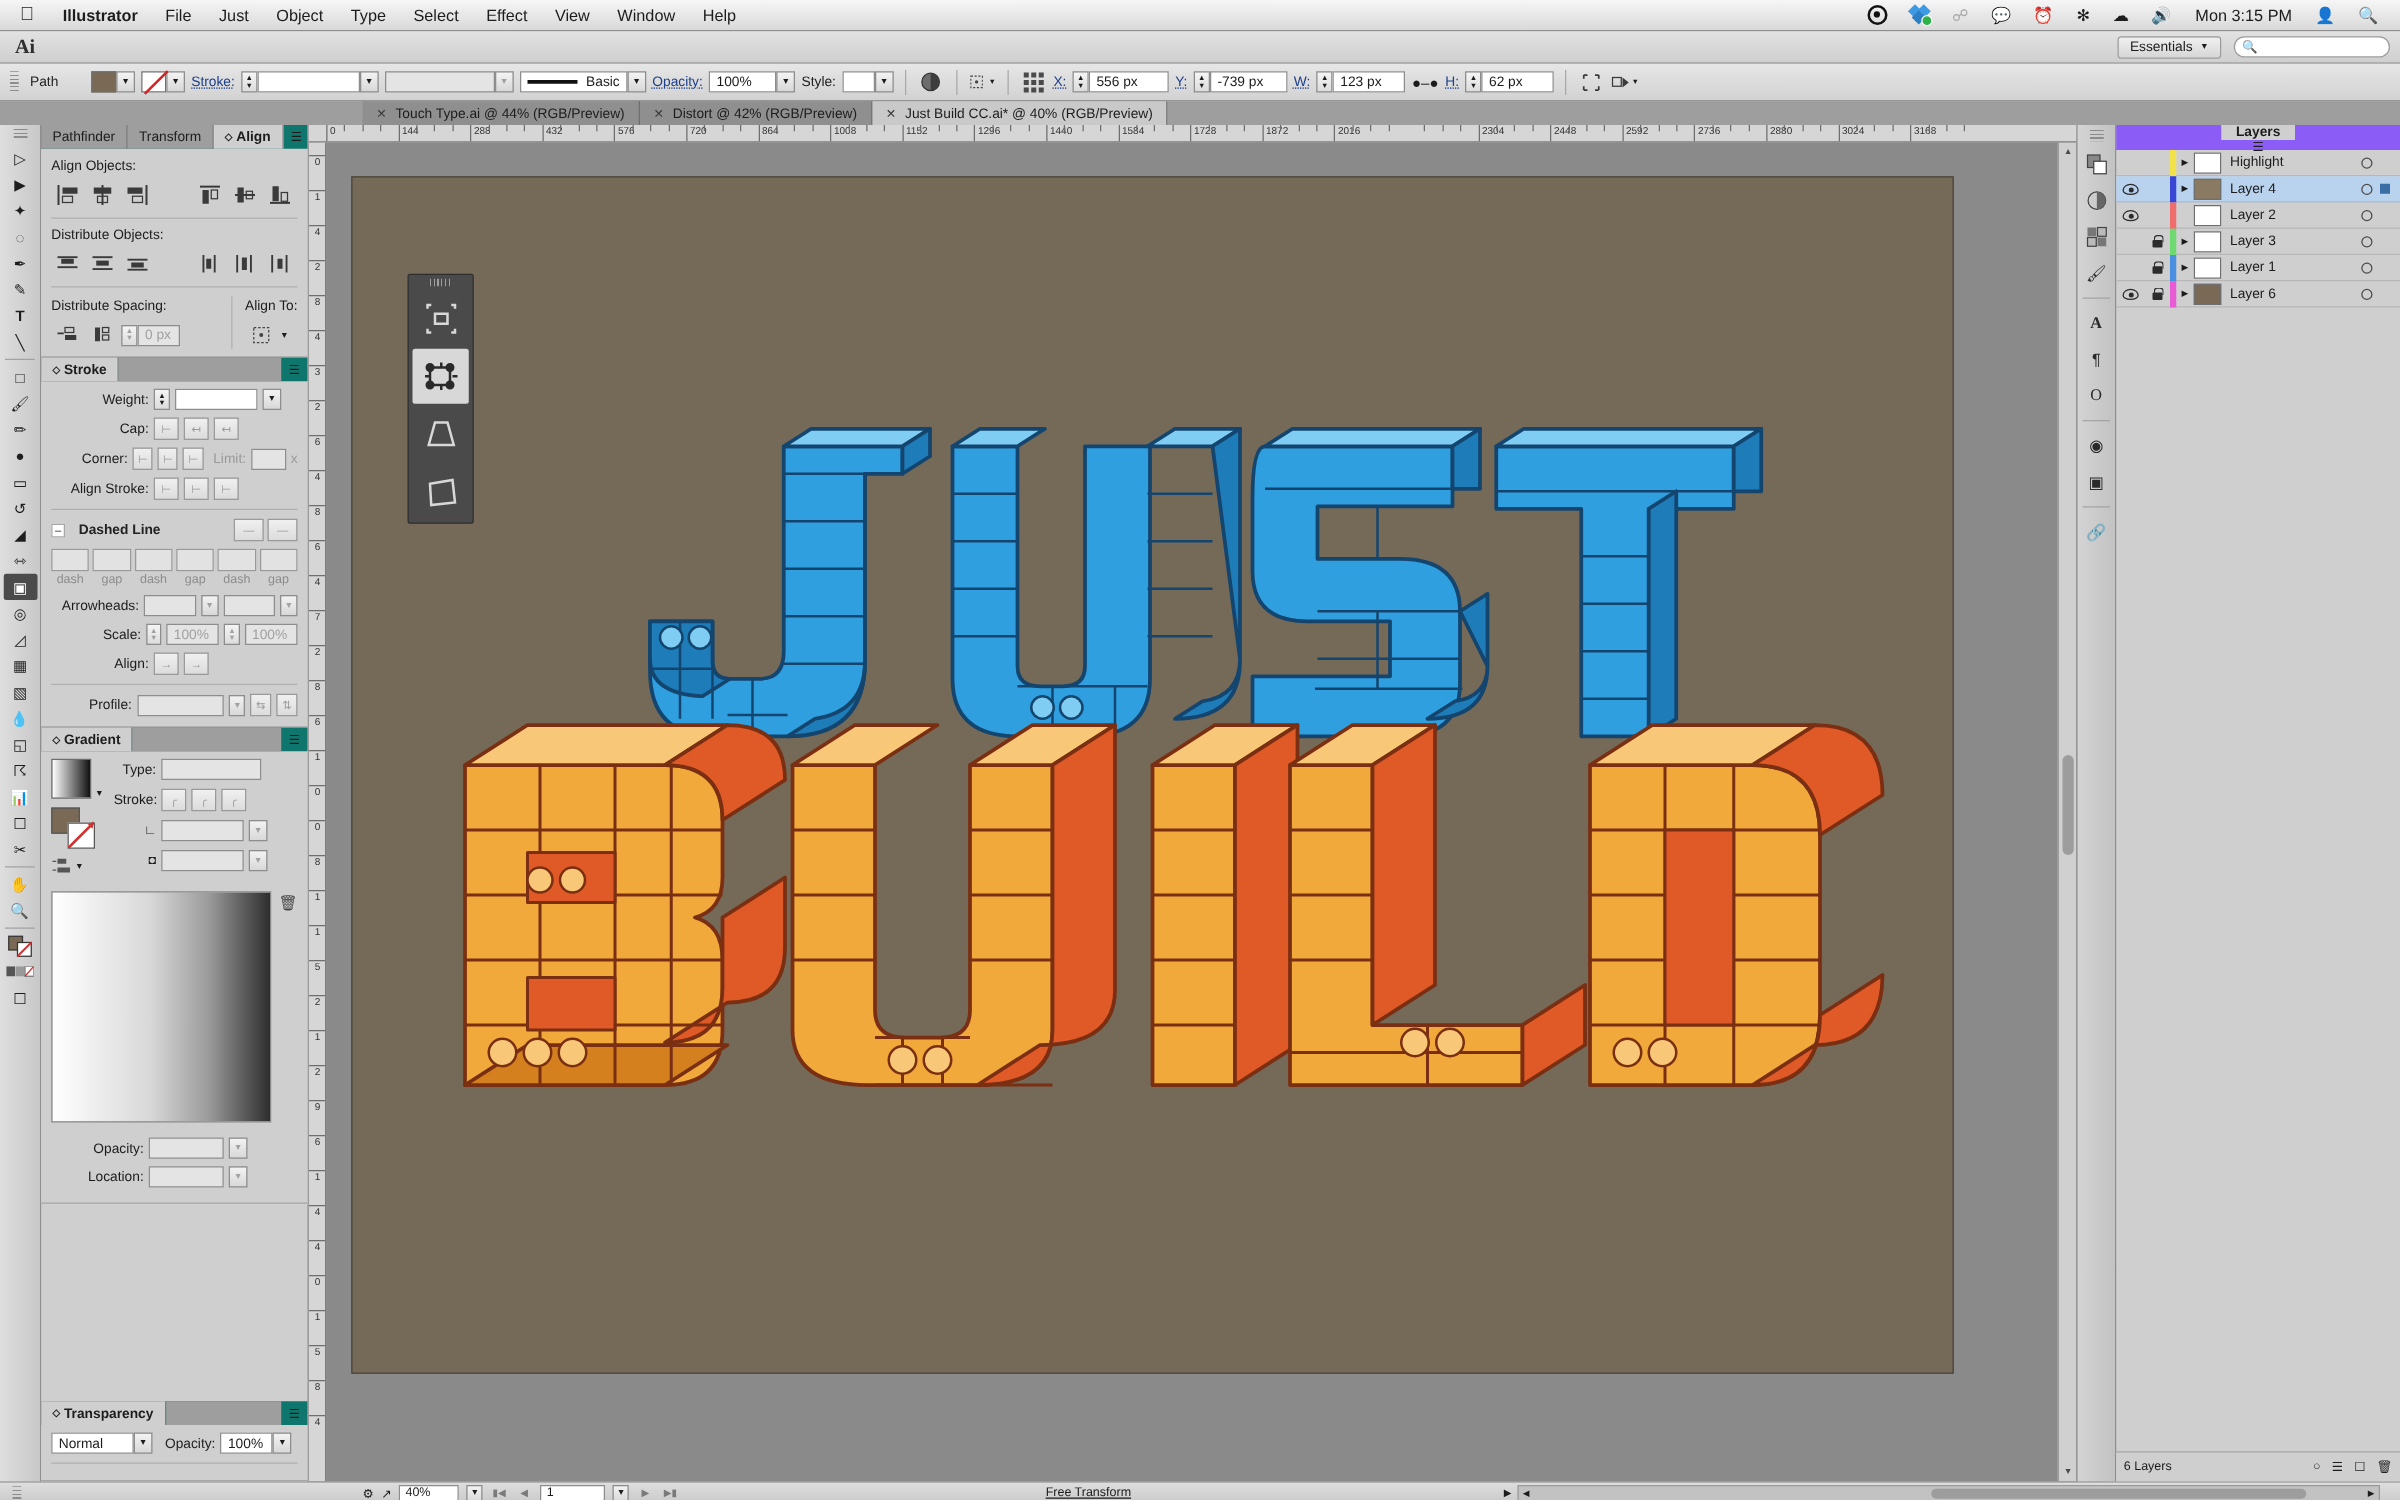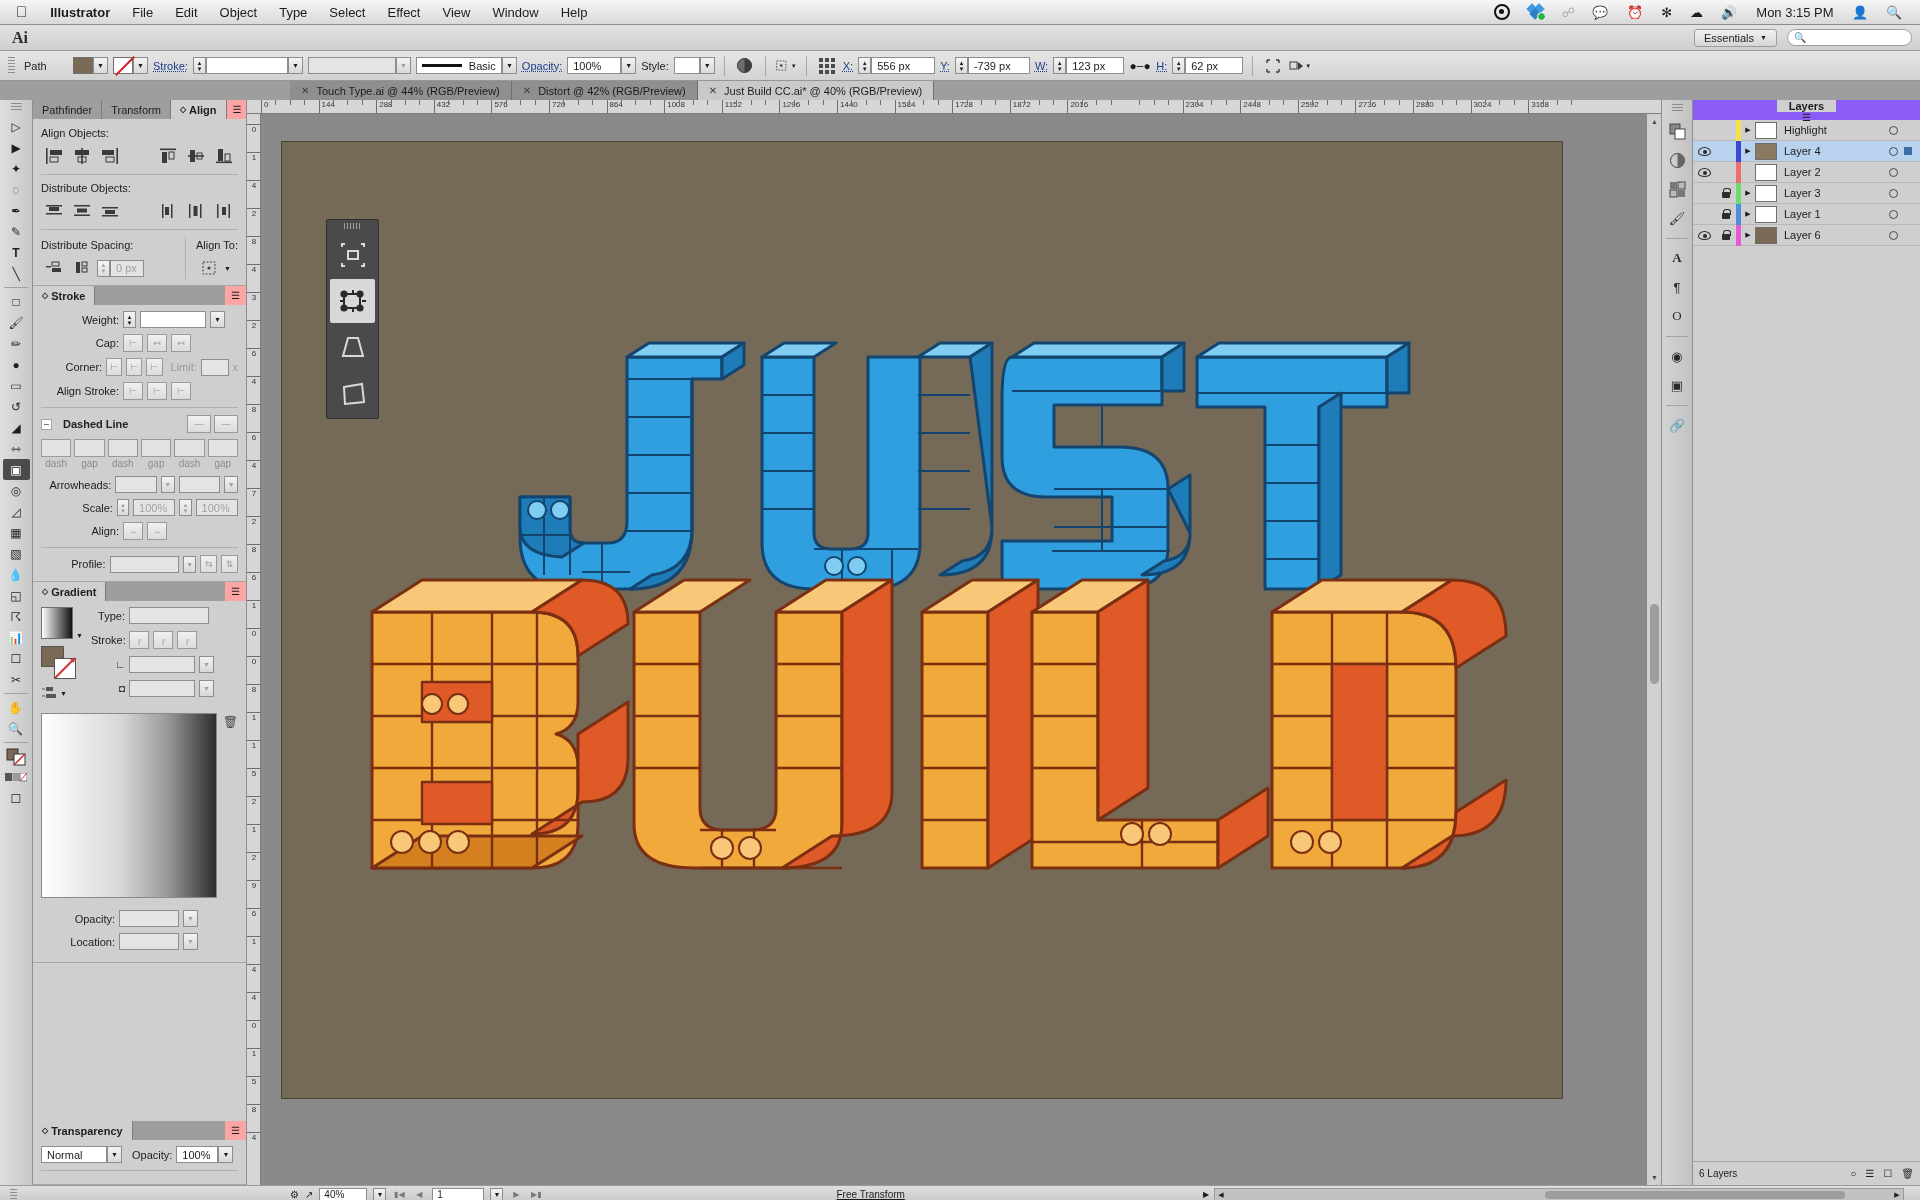--- a/index.html
+++ b/index.html
@@ -107,21 +107,21 @@
     background:repeating-linear-gradient(to bottom,#8d8d8d 0 1px,transparent 1px 3px);margin-bottom:4px;}
   .tool{width:27px;height:21px;display:flex;align-items:center;justify-content:center;
     font-size:12px;color:#1e1e1e;}
   .tool.sel{background:#4b4b4b;color:#fff;border-radius:2px;}
   .toolsep{width:24px;height:1px;background:#a2a2a2;margin:3px 0;}
 
   
   #leftdock{width:214px;background:#cfcfcf;border-right:1px solid #8f8f8f;
     display:flex;flex-direction:column;}
   .pnl{border-bottom:1px solid #a6a6a6;background:#cfcfcf;}
-  .pnl-tabs{display:flex;align-items:stretch;height:19px;background:#fca5a5;}
+  .pnl-tabs{display:flex;align-items:stretch;height:19px;background:#0f766e;}
   .pnl-tab{flex:0 0 auto;padding:0 9px;display:flex;align-items:center;font-size:11px;
     background:#9e9e9e;border-right:1px solid #7d7d7d;color:#1c1c1c;}
   .pnl-tab.active{background:#cfcfcf;font-weight:bold;}
   .pnl-tabs .fill{flex:1;background:#9e9e9e;}
   .pnl-menu{padding:0 6px;display:flex;align-items:center;font-size:10px;}
   .pnl-body{padding:6px 8px;}
   .sect-lbl{font-size:11px;margin:2px 0 6px;}
   .abtn{width:26px;height:22px;border:1px solid transparent;display:flex;align-items:center;justify-content:center;}
   .abtn svg{display:block;}
   .arow{display:flex;align-items:center;gap:2px;}
@@ -226,21 +226,21 @@
     border-bottom:none;border-radius:3px 3px 0 0;}
   .lockico:after{content:"";position:absolute;left:0;top:4px;width:8px;height:6px;background:#2c2c2c;border-radius:1px;}
 </style>
 </head>
 <body>
 
 <div id="menubar">
   <div class="apple"></div>
   <div class="mi app">Illustrator</div>
   <div class="mi">File</div>
-  <div class="mi">Edit</div>
+  <div class="mi">Just</div>
   <div class="mi">Object</div>
   <div class="mi">Type</div>
   <div class="mi">Select</div>
   <div class="mi">Effect</div>
   <div class="mi">View</div>
   <div class="mi">Window</div>
   <div class="mi">Help</div>
   <div class="spacer"></div>
   <div class="sysicon">
       <span class="cc-badge"></span>

